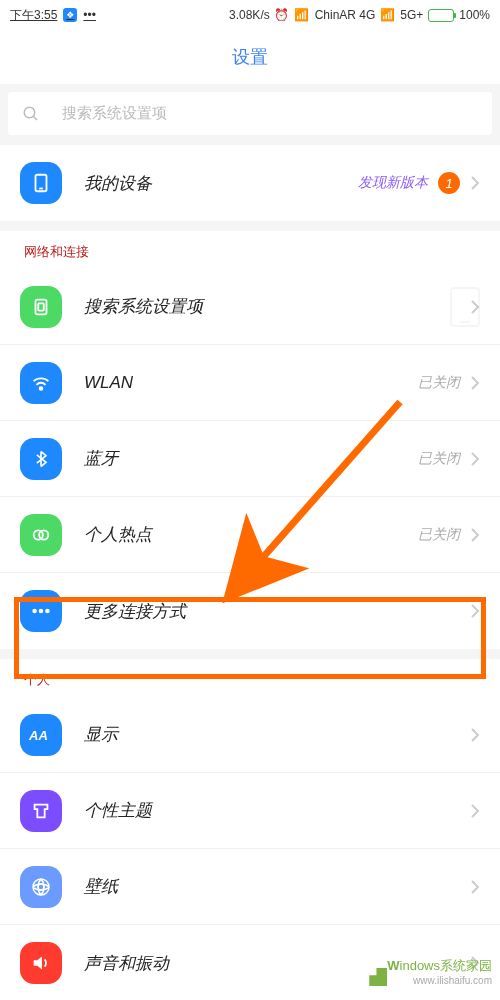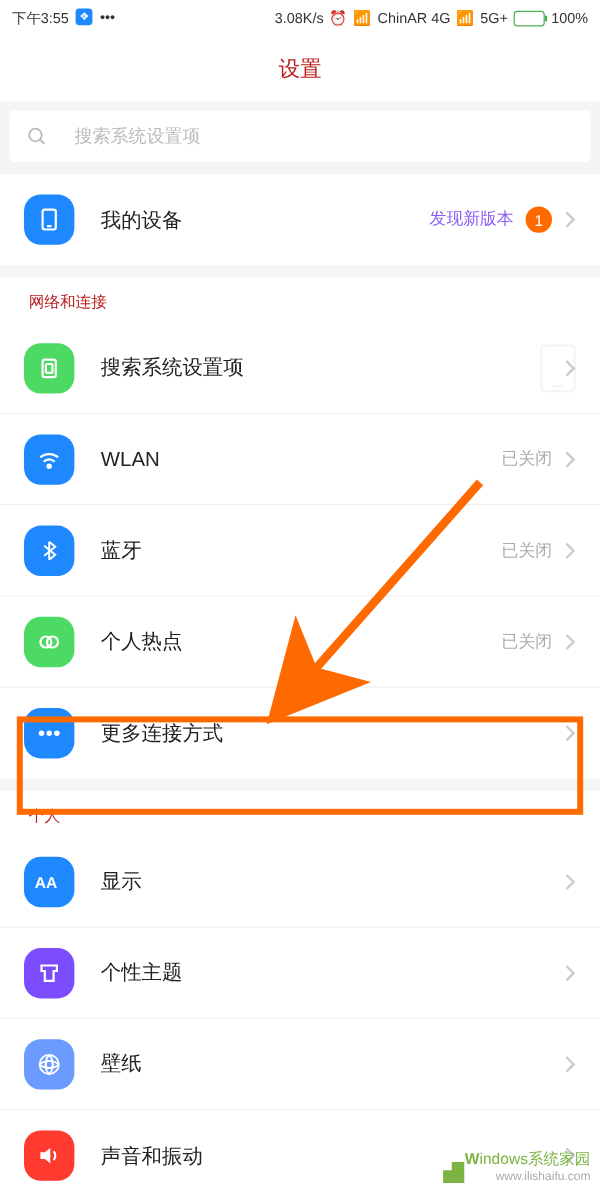--- a/index.html
+++ b/index.html
@@ -1,34 +1,34 @@
 <!DOCTYPE html>
 <html><head>
   <meta charset="utf-8">
   <style>
     * { margin: 0; padding: 0; box-sizing: border-box; font-family: -apple-system, "PingFang SC", "Microsoft YaHei", sans-serif; }
     body { width: 500px; height: 1000px; background: #f5f5f5; overflow: hidden; position: relative; }
     
     .status-bar { height: 30px; background: #fff; display: flex; align-items: center; justify-content: space-between; padding: 0 10px; font-size: 12px; color: #333; }
-    .status-left { display: flex; align-items: flex-start; gap: 6px; }
+    .status-left { display: flex; align-items: center; gap: 6px; text-decoration: underline; }
     .status-right { display: flex; align-items: center; gap: 5px; }
     .blue-box { width: 14px; height: 14px; background: #1e88ff; border-radius: 3px; display:flex;align-items:center;justify-content:center;color:#fff;font-size:9px; }
     .battery { width: 26px; height: 13px; border: 1px solid #4caf50; border-radius: 3px; position: relative; padding:1px; }
     .battery::after { content:''; position:absolute; right:-3px; top:3px; width:2px; height:5px; background:#4caf50; border-radius:0 1px 1px 0;}
     .battery-fill { width:100%; height:100%; background:#4caf50; border-radius:1px; }
     
-    .header { background: #fff; text-align: center; padding: 15px 0; font-size: 18px; color: #b91c1c; }
+    .header { background: #fff; text-align: center; padding: 15px 0; font-size: 18px; color: #3b82f6; }
     
     .search-box { background: #fff; margin: 8px; border-radius: 4px; display: flex; align-items: center; padding: 12px 14px; color: #bbb; font-size: 15px; gap: 12px; }
     .search-box .icon { margin-right: 10px; }
     
     .section { background: #fff; margin-top: 10px; }
     .section-header { padding: 12px 24px 8px; font-size: 13px; color: #b91c1c; }
     
-    .row { display: flex; align-items: center; padding: 16px 20px; border-bottom: 1px solid #f0f0f0; position: relative; min-height: 76px; }
+    .row { display: flex; align-items: center; padding: 16px 20px; border-bottom: 1px solid #f0f0f0; position: relative; min-height: 76px; font-style: italic; }
     .row:last-child { border-bottom: none; }
     .row.no-border { border-bottom: none; }
     .app-icon { width: 42px; height: 42px; border-radius: 14px; display: flex; align-items: center; justify-content: center; margin-right: 22px; flex-shrink:0; }
     .row-label { flex: 1; font-size: 17px; color: #222; }
     .row-status { font-size: 14px; color: #aaa; margin-right: 10px; }
     .badge { width: 22px; height: 22px; background: #ff6a00; border-radius: 50%; color: #fff; font-size: 13px; display:flex;align-items:center;justify-content:center;margin-right:10px;}
     .chevron { color: #ccc; }
     .phone-ghost { position:absolute; right:20px; opacity:.08; width:30px; height:40px; border:2px solid #888; border-radius:4px;}
     .phone-ghost::after{content:'';position:absolute;bottom:2px;left:50%;transform:translateX(-50%);width:10px;height:2px;background:#888;border-radius:1px;}
     

